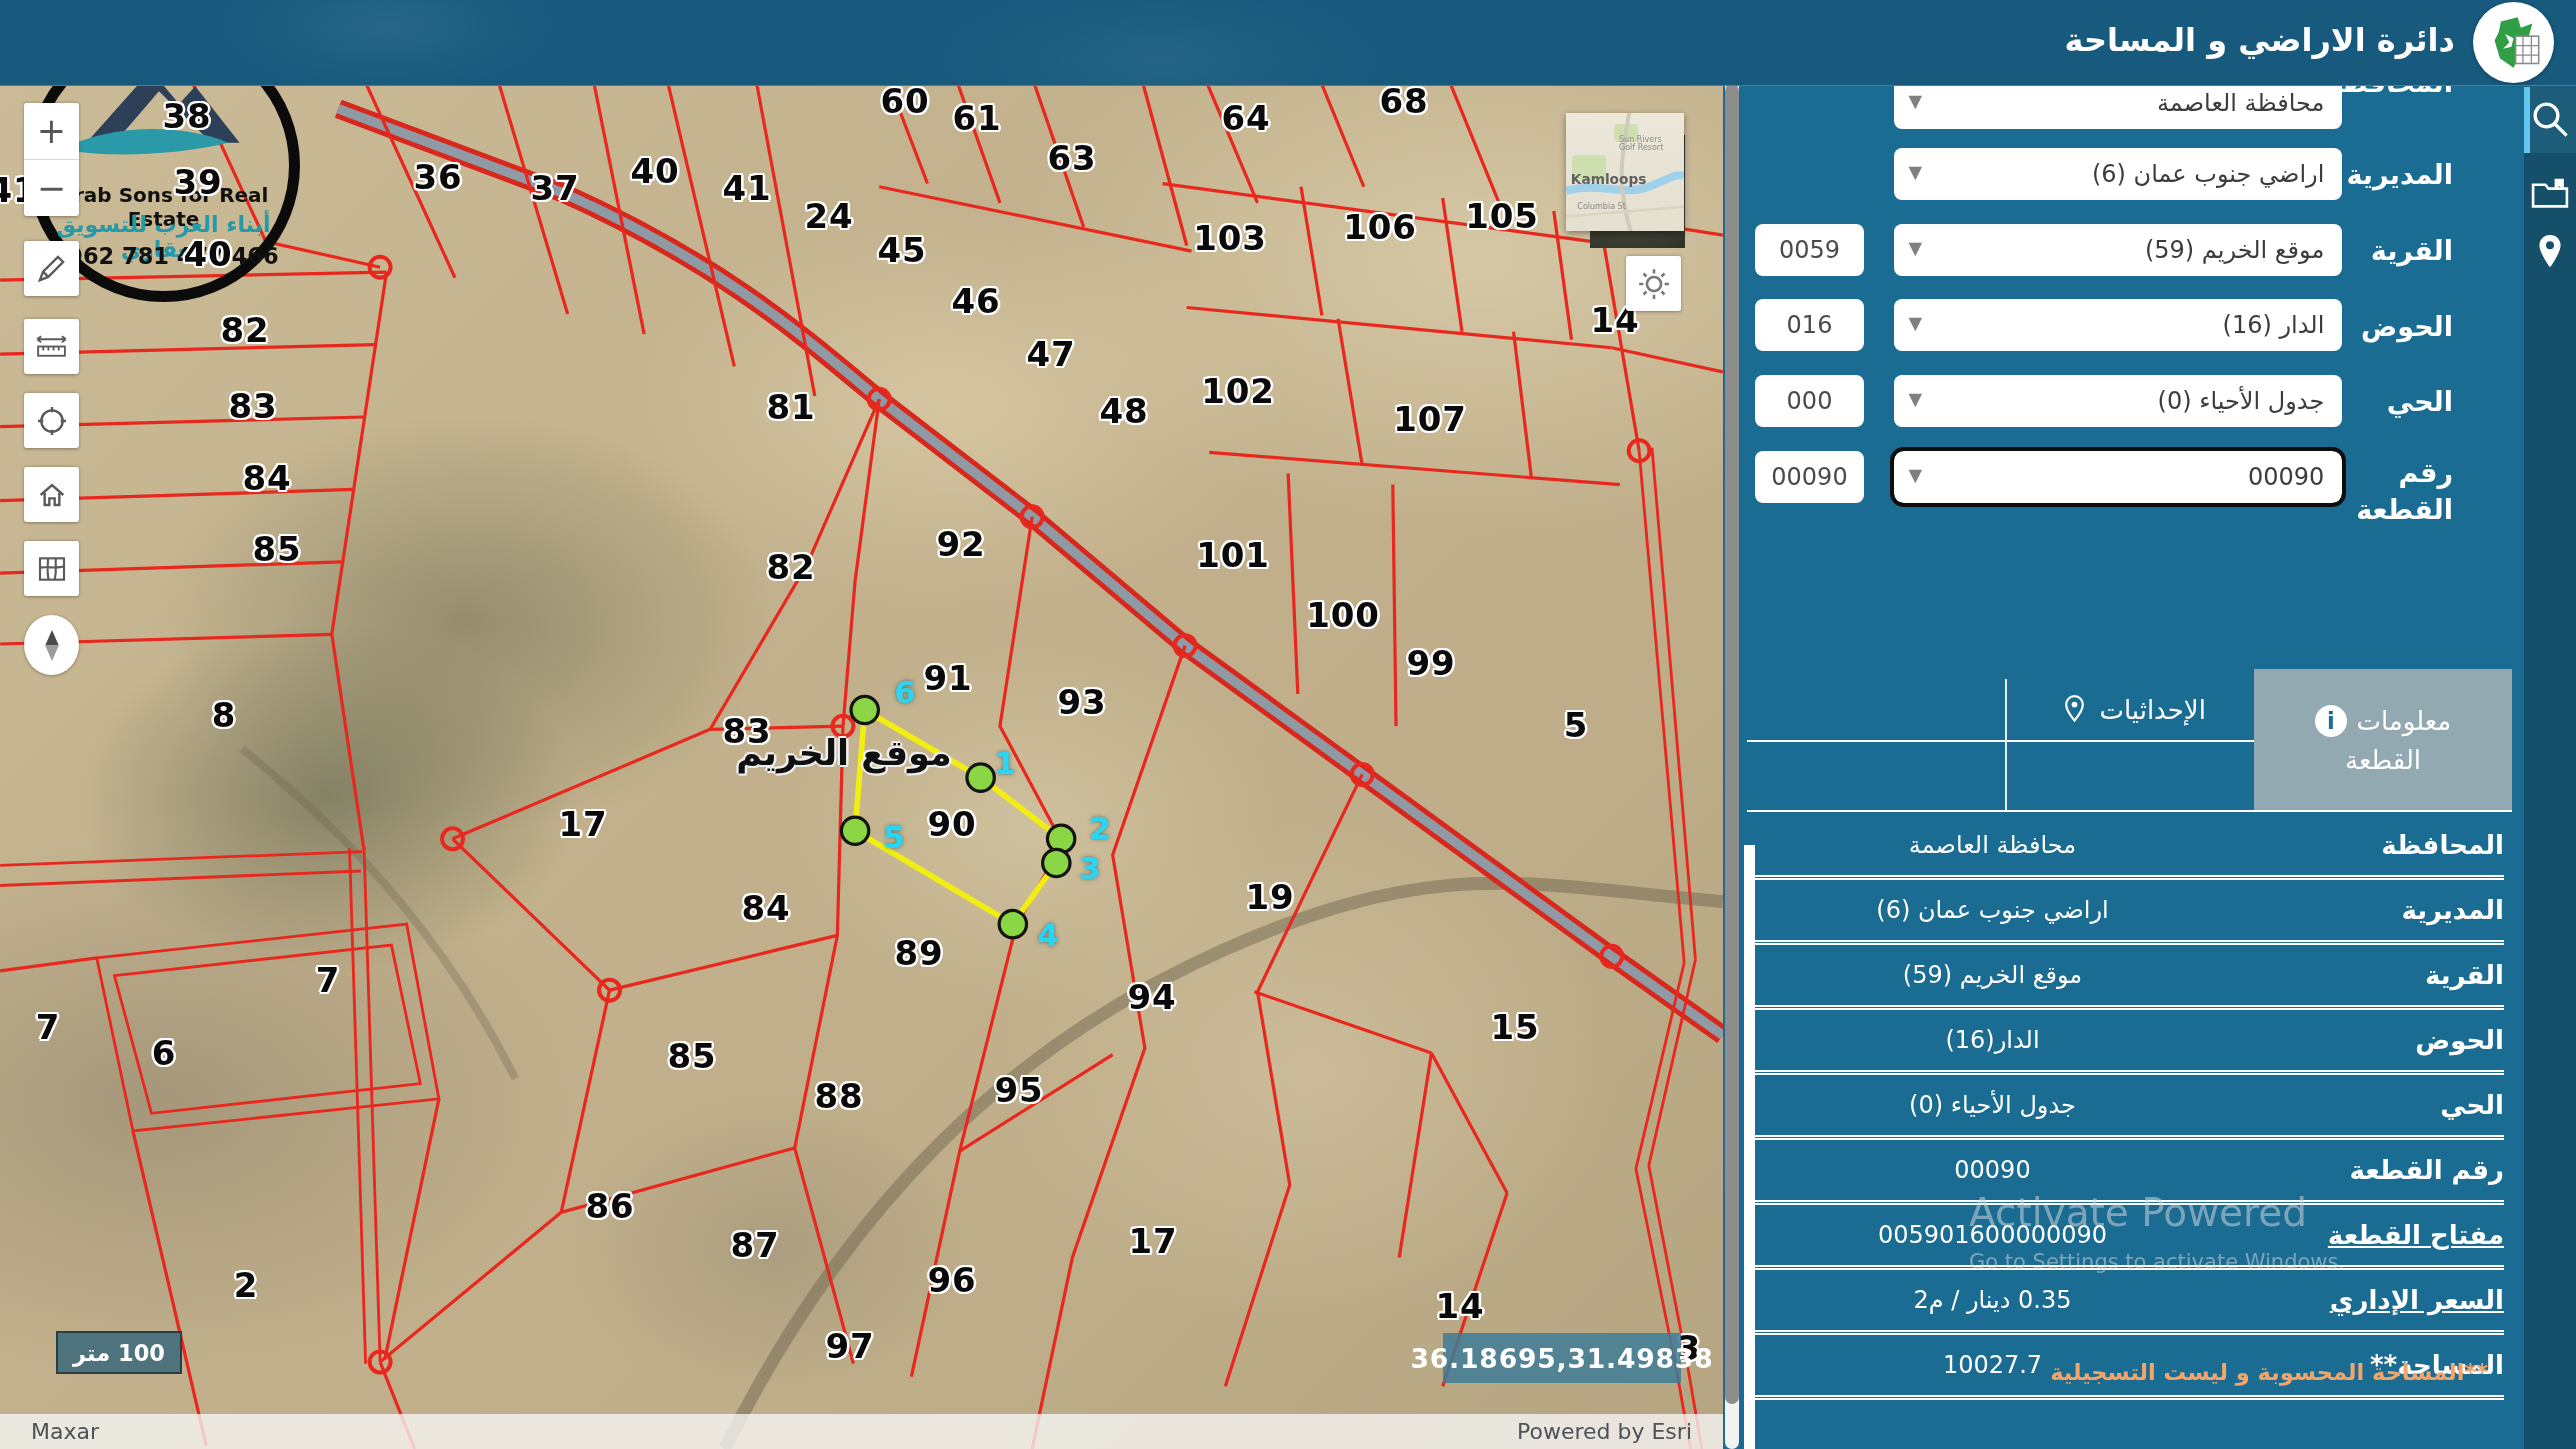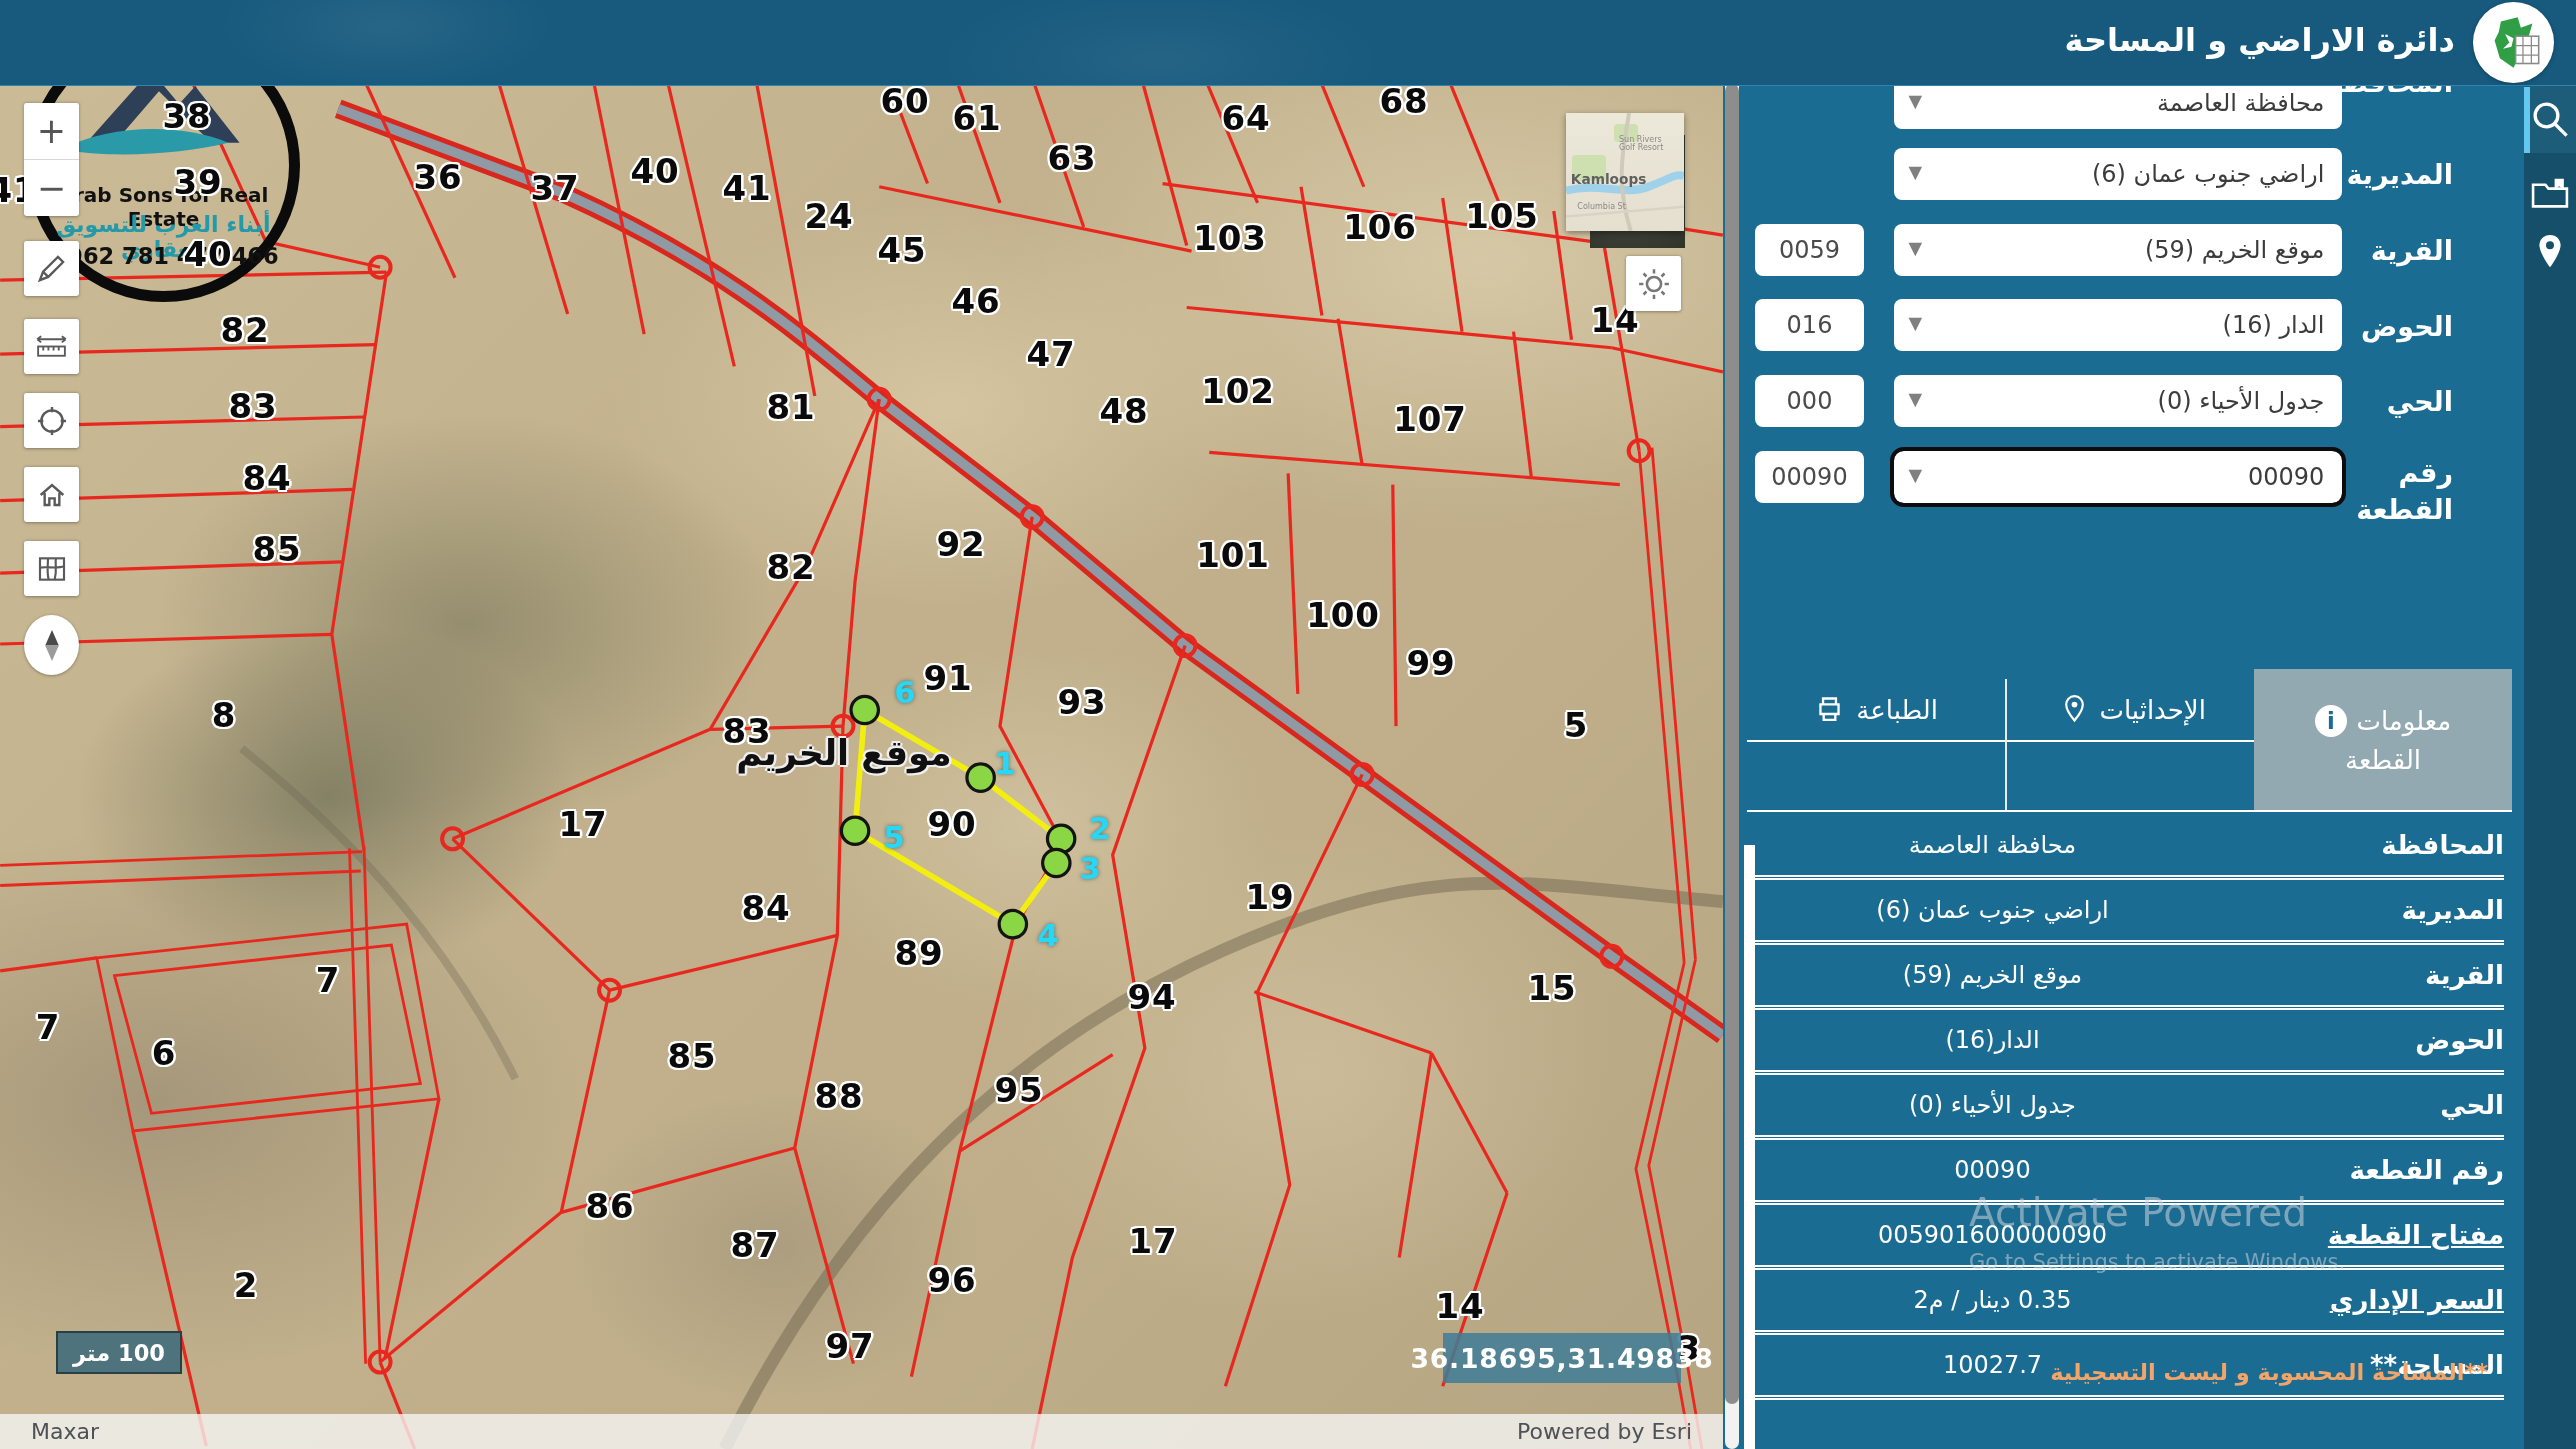--- a/index.html
+++ b/index.html
@@ -310,21 +310,21 @@
       <div class="parcel-num" style="left: 1082px; top: 702px;">93</div>
       <div class="parcel-num" style="left: 747px; top: 731px;">83</div>
       <div class="parcel-num" style="left: 583px; top: 824px;">17</div>
       <div class="parcel-num" style="left: 224px; top: 715px;">8</div>
       <div class="parcel-num" style="left: 1576px; top: 725px;">5</div>
       <div class="parcel-num" style="left: 952px; top: 824px;">90</div>
       <div class="parcel-num" style="left: 766px; top: 908px;">84</div>
       <div class="parcel-num" style="left: 1270px; top: 897px;">19</div>
       <div class="parcel-num" style="left: 919px; top: 953px;">89</div>
       <div class="parcel-num" style="left: 1132px; top: 997px; padding-left: 40px;">94</div>
-      <div class="parcel-num" style="left: 1515px; top: 988px; margin-left: 37px;">15</div>
+      <div class="parcel-num" style="left: 1515px; top: 1027px;">15</div>
       <div class="parcel-num" style="left: 692px; top: 1056px;">85</div>
       <div class="parcel-num" style="left: 839px; top: 1096px;">88</div>
       <div class="parcel-num" style="left: 1019px; top: 1090px;">95</div>
       <div class="parcel-num" style="left: 610px; top: 1206px;">86</div>
       <div class="parcel-num" style="left: 755px; top: 1245px; text-align: right;">87</div>
       <div class="parcel-num" style="left: 952px; top: 1280px;">96</div>
       <div class="parcel-num" style="left: 1153px; top: 1241px;">17</div>
       <div class="parcel-num" style="left: 1615px; top: 320px;">14</div>
       <div class="parcel-num" style="left: 1460px; top: 1306px;">14</div>
       <div class="parcel-num" style="left: 246px; top: 1285px;">2</div>
@@ -456,26 +456,20 @@
       <div class="code-box" style="top: 375px;">000</div>
       <div class="f-label" style="top: 454px; width: 153px;">رقم القطعة</div>
       <div class="dd focused" style="top: 451px;">
         <div class="val" dir="auto">00090</div>
         <div class="caret">▼</div>
       </div>
       <div class="code-box" style="top: 451px;">00090</div>
     </div>
 
   <div id="tabbar">
-    <div class="tab" style="left:32px;width:242px">
-      <span>الطباعة</span>
-      <svg width="31" height="31" viewBox="0 0 24 24" fill="none" stroke="#fff" stroke-width="1.8">
-        <path d="M7 8 V3.5 H17 V8 M5 8 H19 V15.5 H16.5 V20 H7.5 V15.5 H5 Z M7.5 15.5 H16.5"></path>
-      </svg>
-    </div>
     <div class="tab" style="left:298px;width:225px">
       <span>الإحداثيات</span>
       <svg width="27" height="31" viewBox="0 0 24 28" fill="none" stroke="#fff" stroke-width="2">
         <path d="M12 2 C7.5 2 4.5 5.5 4.5 9.5 C4.5 15 12 24 12 24 S19.5 15 19.5 9.5 C19.5 5.5 16.5 2 12 2 Z"></path>
         <circle cx="12" cy="9.5" r="2.6" fill="#fff" stroke="none"></circle>
       </svg>
     </div>
     <div id="tab-active" style="background: rgb(147, 169, 177);">
       <div class="row1">
         <span>معلومات</span>

